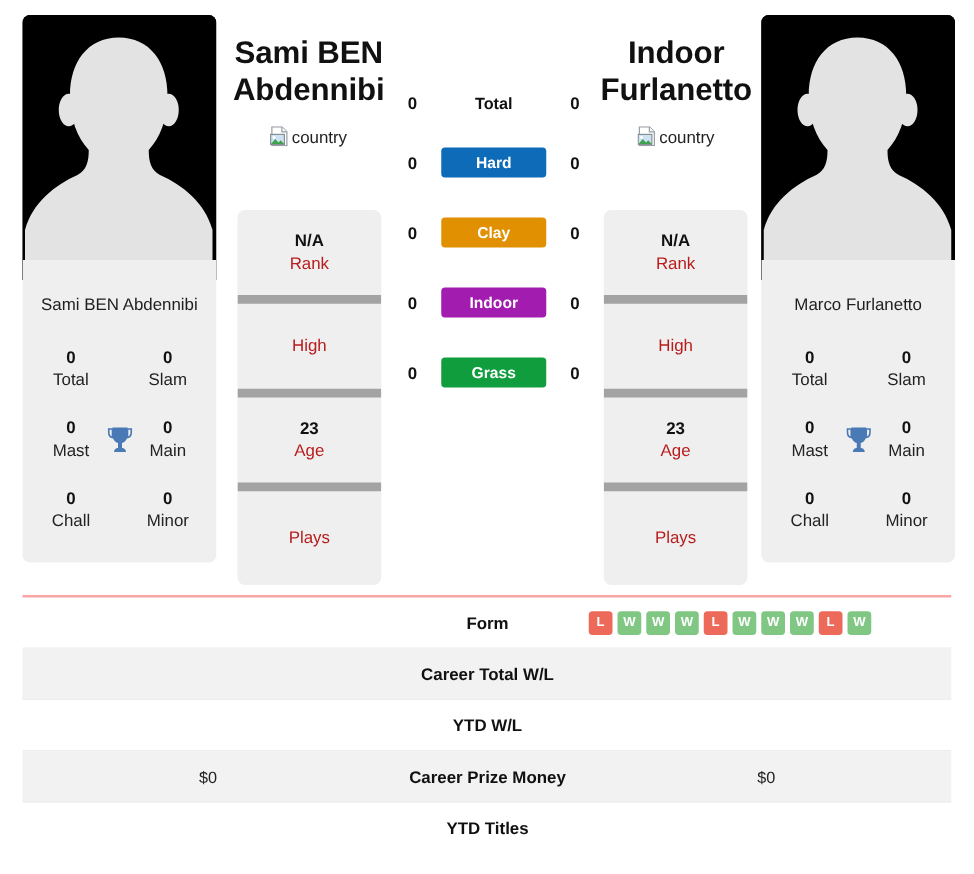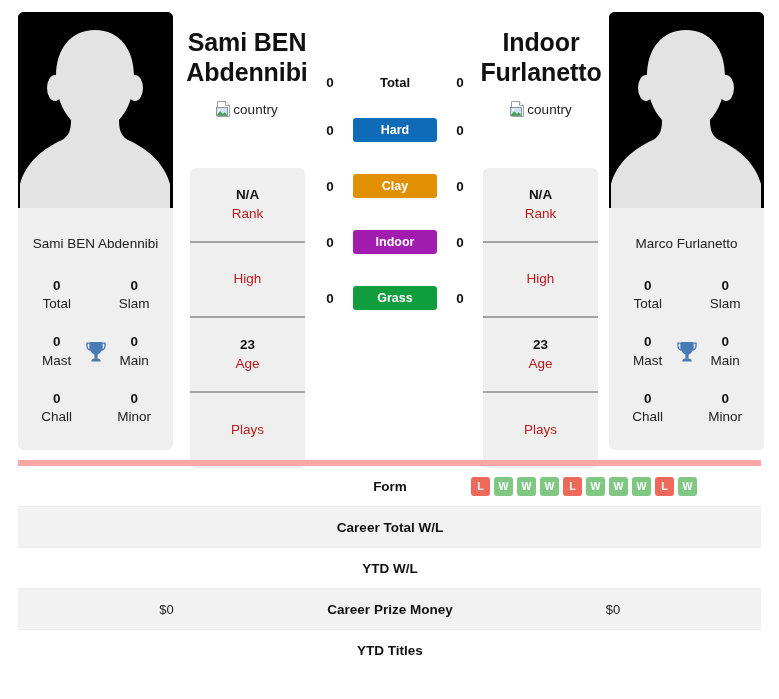--- a/index.html
+++ b/index.html
@@ -137,21 +137,21 @@
     overflow: hidden;
   }
   .info-card.left  { left: 190px; }
   .info-card.right { left: 483px; }
   .info-row {
     height: 75px;
     display: flex;
     flex-direction: column;
     align-items: center;
     justify-content: center;
-    border-bottom: 2px solid #a3a3a3;
+    border-bottom: 7px solid #a3a3a3;
   }
   .info-row:last-child { border-bottom: none; }
   .info-val {
     font-size: 13.5px;
     font-weight: bold;
     color: #111;
     line-height: 1.35;
   }
   .info-lbl {
     font-size: 13.5px;
@@ -194,23 +194,23 @@
   .s-badge.plain {
     background: transparent;
     color: #111;
     font-size: 13px;
   }
 
   
   .table {
     position: absolute;
     left: 18px;
-    top: 460px;
+    top: 476px;
     width: 743px;
-    border-top: 6px solid #fca5a5;
+    border-top: 2px solid #fca5a5;
   }
   .trow {
     display: flex;
     align-items: center;
     height: 41px;
     border-bottom: 1px solid #ededed;
   }
   .trow.shaded { background: #f2f2f2; }
   .tcell {
     font-size: 13px;

